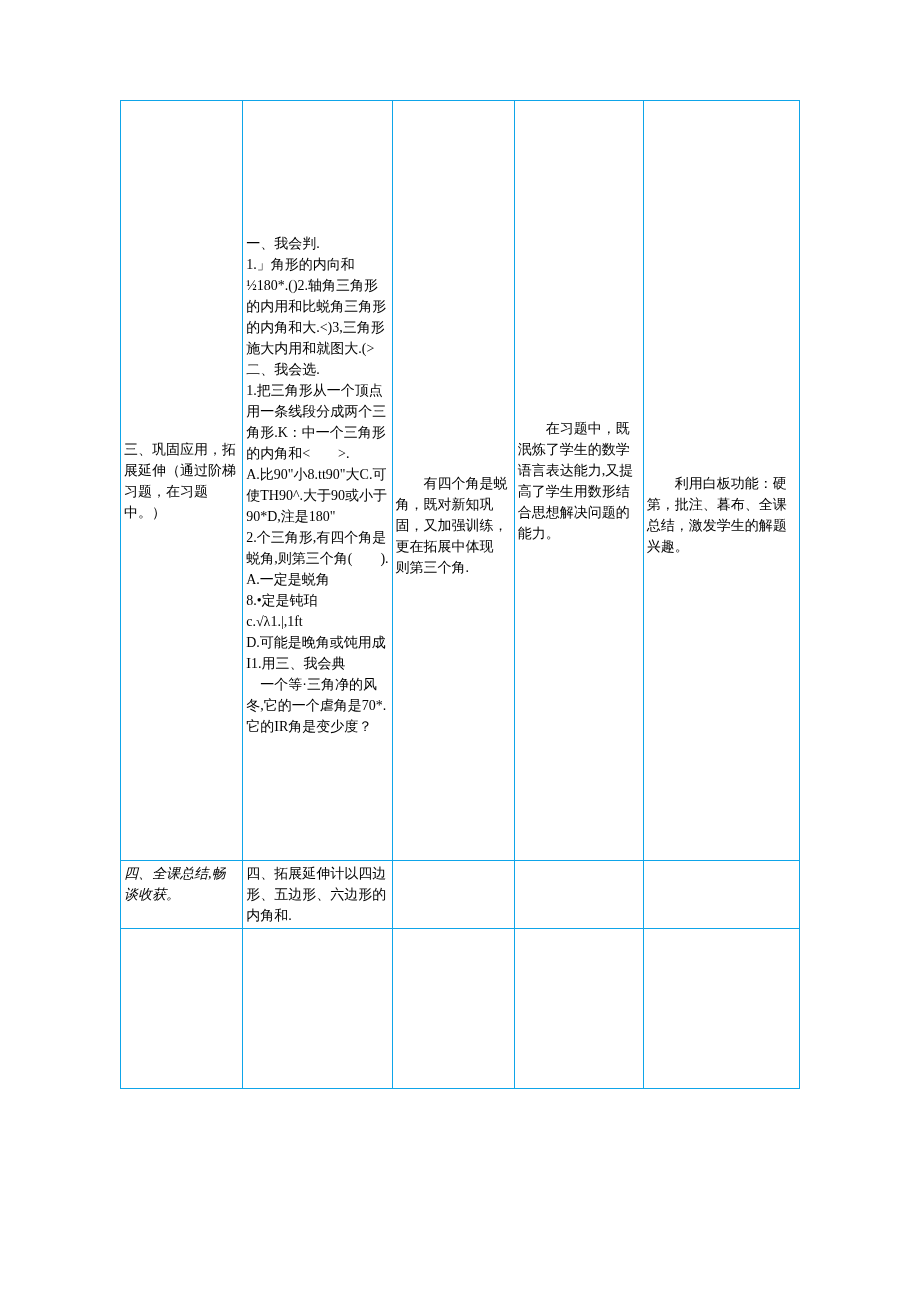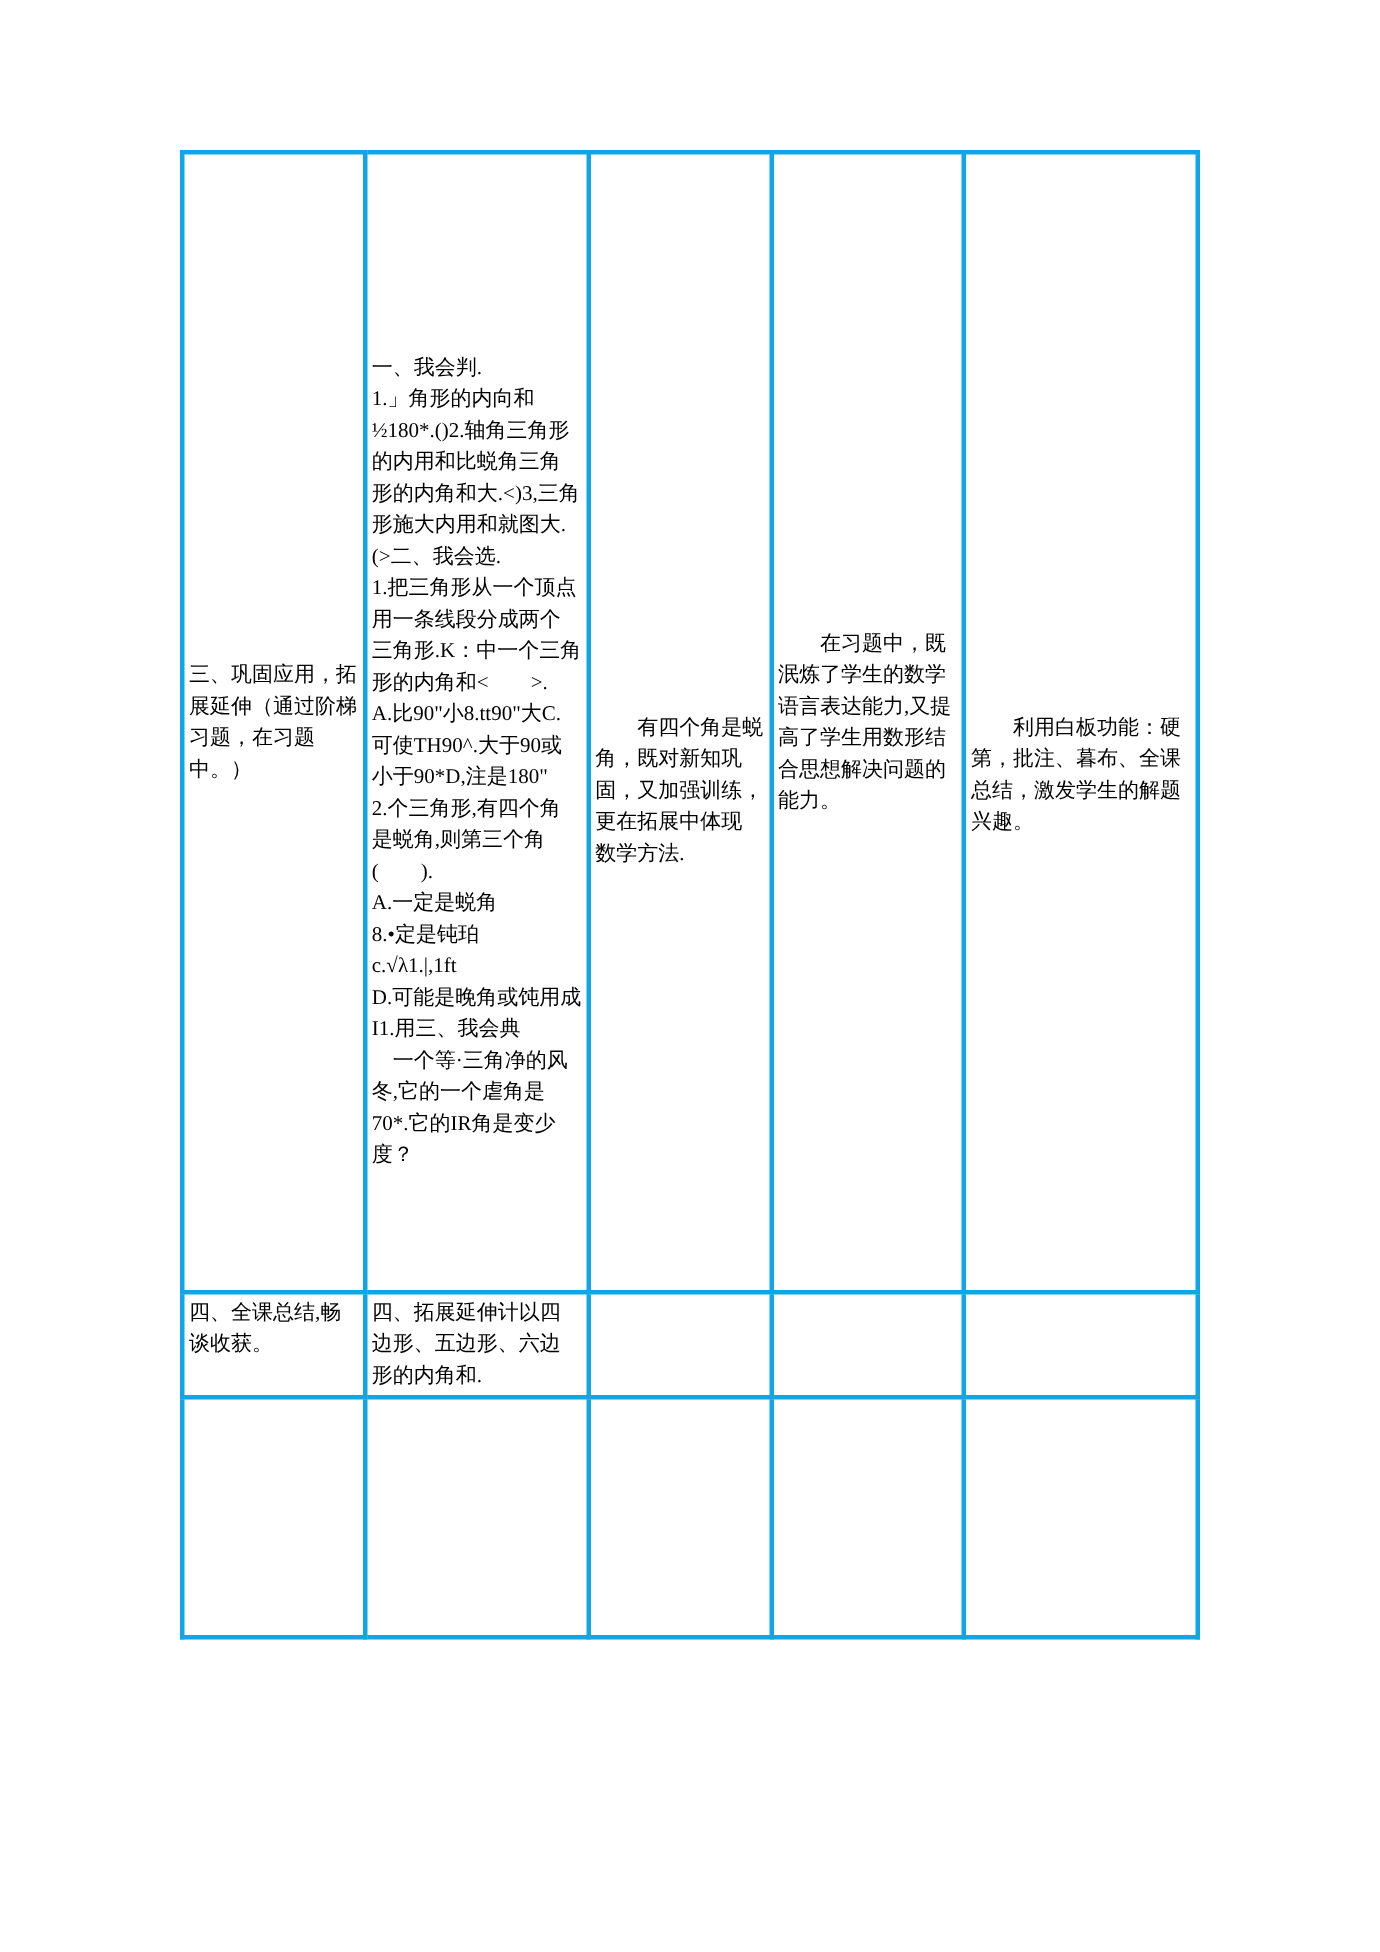--- a/index.html
+++ b/index.html
@@ -15,34 +15,34 @@
   }
   .page {
     padding: 100px 120px 120px 120px;
   }
   table {
     border-collapse: collapse;
     width: 100%;
     table-layout: fixed;
   }
   td {
-    border: 3px solid #0ea5e9;
+    border: 1px solid #0ea5e9;
     vertical-align: top;
     padding: 2px 3px;
     word-wrap: break-word;
     overflow-wrap: break-word;
   }
   .col1 { width: 18%; }
   .col2 { width: 22%; }
   .col3 { width: 18%; }
   .col4 { width: 19%; }
   .col5 { width: 23%; }
   .tall-row td { height: 760px; }
   .mid { vertical-align: middle; margin-left: 40px; }
-  .pad-bottom { padding-bottom: 20px; }
+  .pad-bottom { padding-bottom: 20px; font-style: italic; }
 </style>
 </head>
 <body>
 
 <div class="page">
   <table>
     <colgroup>
       <col class="col1">
       <col class="col2">
       <col class="col3">
@@ -63,21 +63,21 @@
 2.个三角形,有四个角是蜕角,则第三个角(　　).
 A.一定是蜕角
 8.•定是钝珀
 c.√λ1.|,1ft
 D.可能是晚角或饨用成I1.用三、我会典
 　一个等·三角净的风冬,它的一个虐角是70*.它的IR角是变少度？</div>
       </td>
       <td>
         <div style="height:370px"></div>
         <div>　　有四个角是蜕角，既对新知巩固，又加强训练，更在拓展中体现</div>
-        <div>数学方法.</div>
+        <div>则第三个角.</div>
       </td>
       <td class="mid">
         <div>　　在习题中，既泯炼了学生的数学语言表达能力,又提高了学生用数形结合思想解决问题的能力。</div>
       </td>
       <td>
         <div style="height:370px"></div>
         <div>　　利用白板功能：硬第，批注、暮布、全课总结，激发学生的解题兴趣。</div>
       </td>
     </tr>
     <tr>

